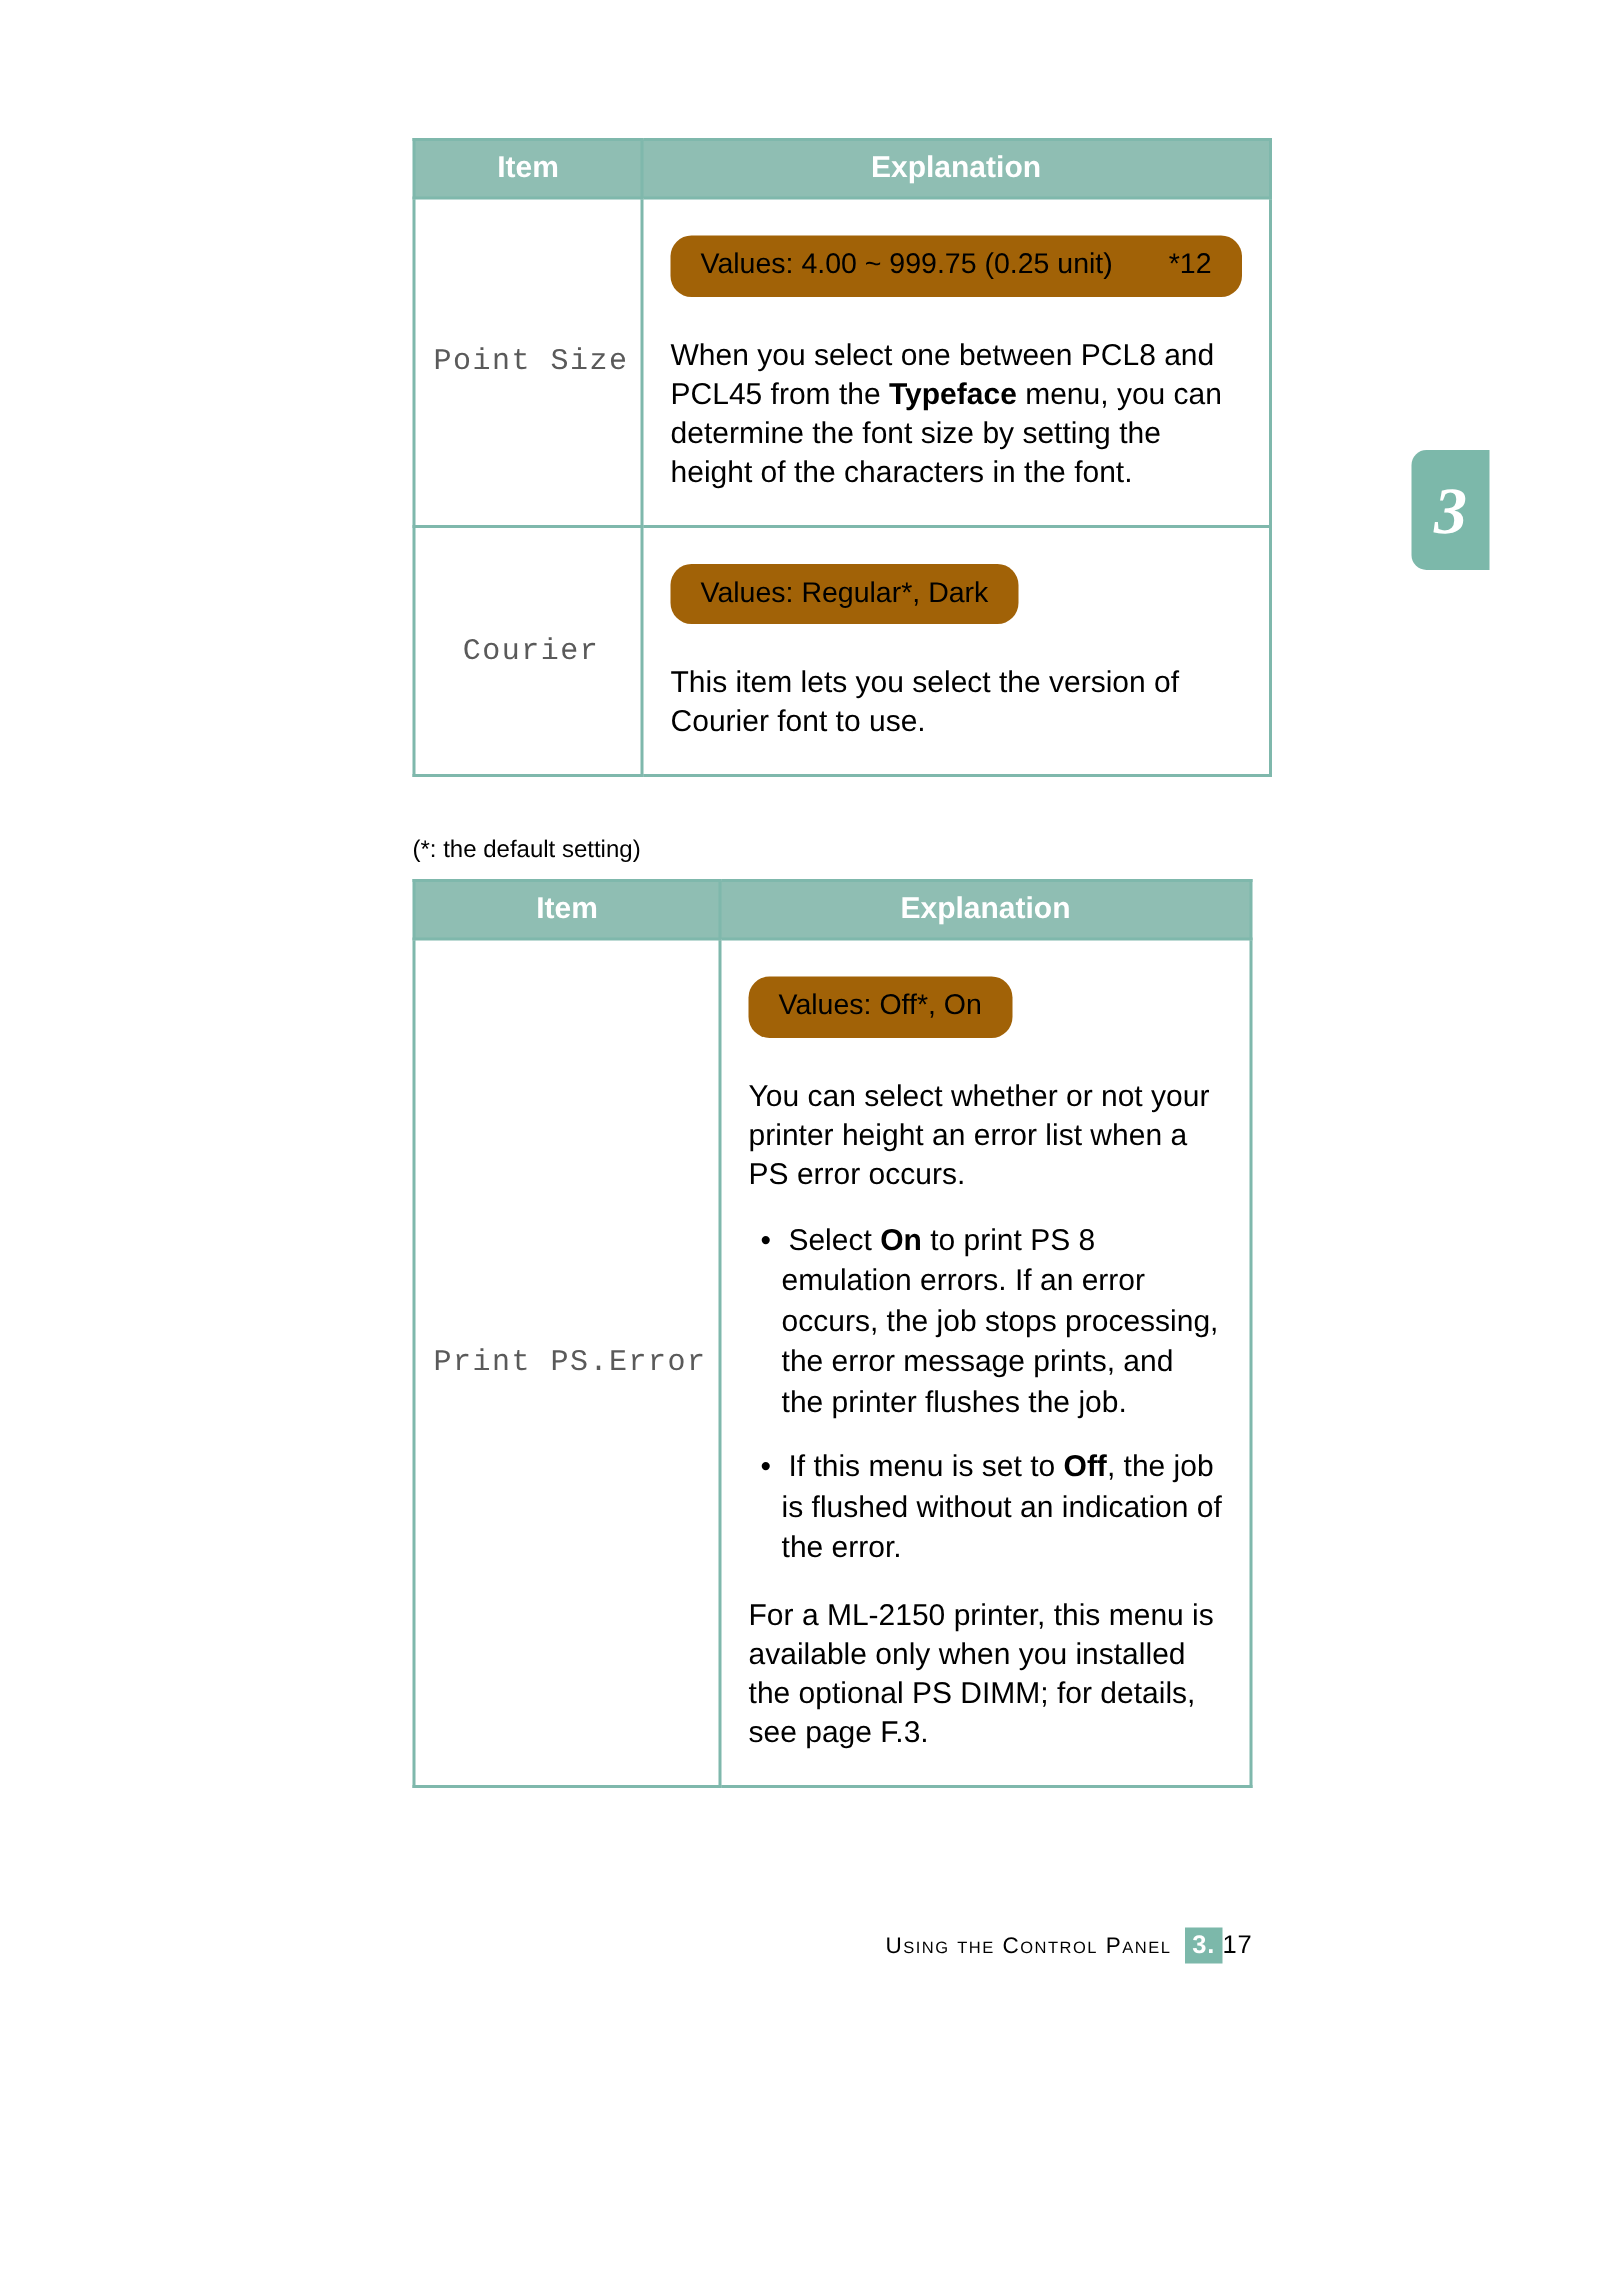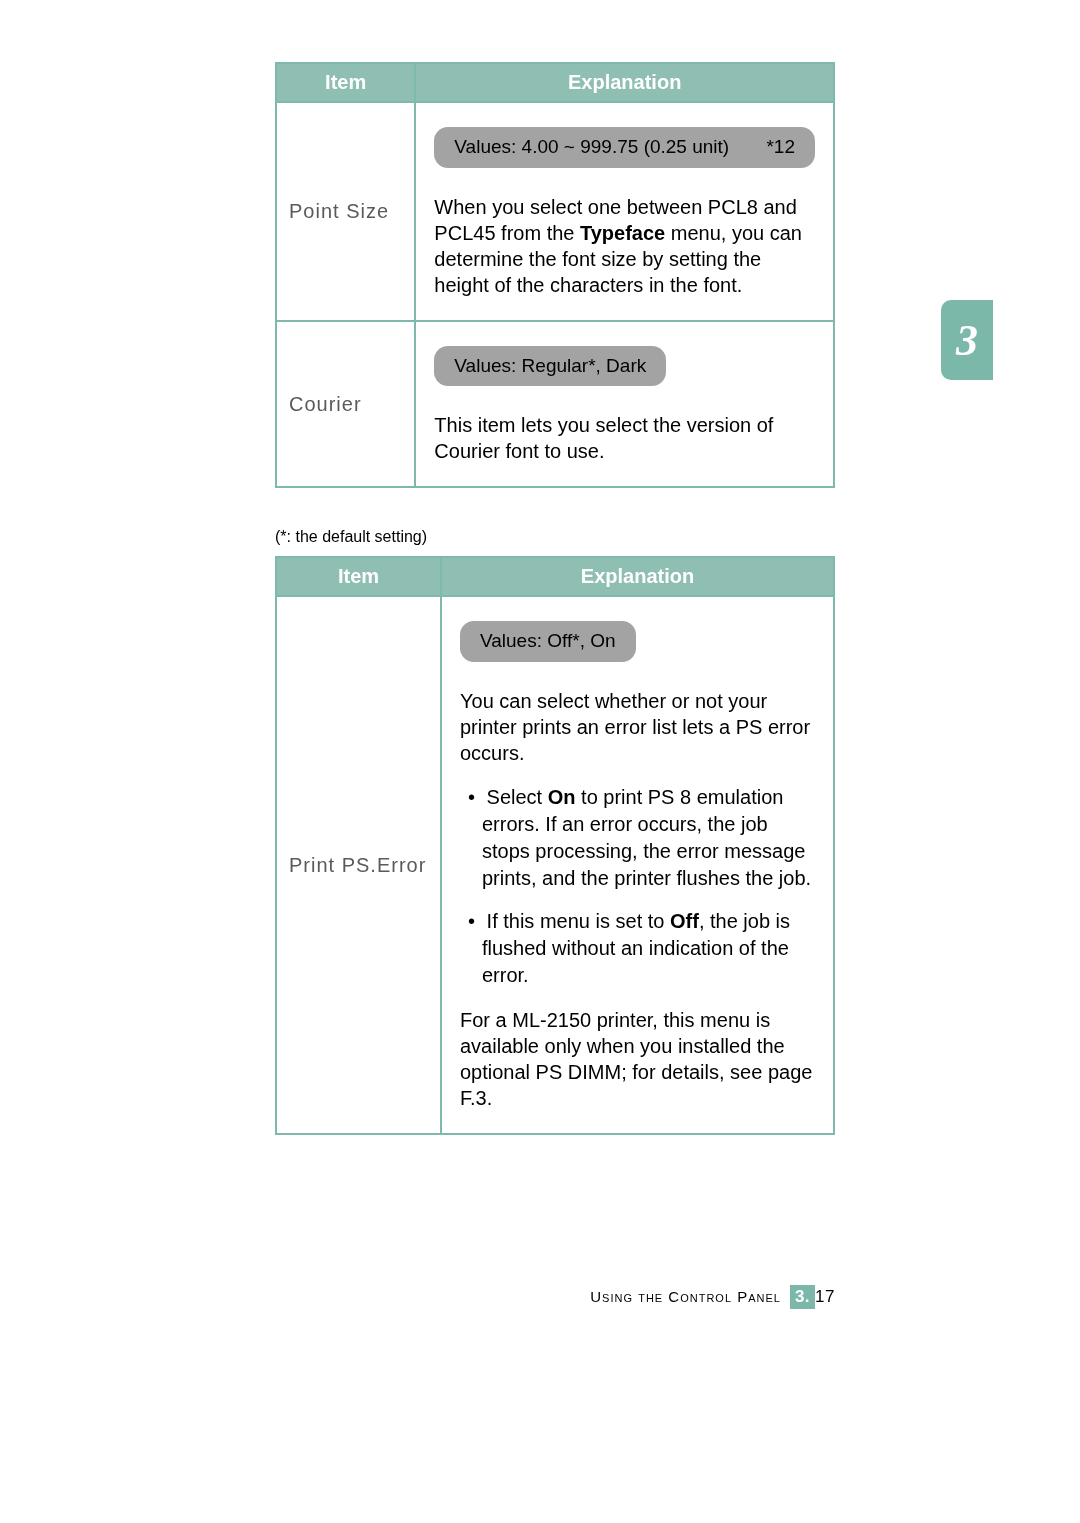--- a/index.html
+++ b/index.html
@@ -7,21 +7,21 @@
     width: 1080px;
     height: 1523px;
     background: #ffffff;
     font-family: Verdana, Geneva, sans-serif;
     position: relative;
     color: #000;
   }
   .content {
     position: absolute;
     left: 275px;
-    top: 62px;
+    top: 92px;
     width: 560px;
   }
   table.menu {
     border-collapse: collapse;
     width: 100%;
     margin-bottom: 40px;
   }
   table.menu th, table.menu td {
     border: 2px solid #7fb8ac;
     vertical-align: middle;
@@ -29,38 +29,38 @@
   table.menu th {
     background: #8fbeb3;
     color: #ffffff;
     font-weight: bold;
     font-size: 20px;
     padding: 7px 8px;
     text-align: center;
   }
   table.menu th.col-item { width: 165px; }
   table.menu td.item-cell {
-    font-family: Liberation Sans, sans-serif;
+    font-family: Liberation Mono, monospace;
     font-size: 20px;
     color: #5a5a5a;
-    text-align: left;
+    text-align: center;
     padding: 10px 8px 10px 12px;
     letter-spacing: 1px;
     white-space: nowrap;
   }
   table.menu td.exp-cell {
     padding: 24px 18px 22px 18px;
     font-size: 20px;
     line-height: 1.3;
     color: #000;
     vertical-align: top;
   }
   .values-pill {
     display: inline-block;
-    background: #a3a3a3;
+    background: #a16207;
     border-radius: 14px;
     padding: 8px 20px;
     font-size: 19px;
     color: #000;
     margin-bottom: 22px;
     white-space: nowrap;
   }
   .values-pill .default {
     display: inline-block;
     margin-left: 32px;
@@ -192,21 +192,21 @@
         <tr>
       <th class="col-item">Item</th>
       <th>Explanation</th>
     </tr>
     <tr>
       <td class="item-cell">Print PS.Error</td>
       <td class="exp-cell">
         <span class="values-pill">
           <span>Values: Off*, On</span>
         </span>
-        <div class="exp-text exp-block">You can select whether or not your printer prints an error list lets a PS error occurs.</div>
+        <div class="exp-text exp-block">You can select whether or not your printer height an error list when a PS error occurs.</div>
         <ul class="bullets">
           <li>
             <span>Select </span><span class="bold">On</span><span> to print PS 8 emulation errors. If an error occurs, the job stops processing, the error message prints, and the printer flushes the job.</span>
           </li>
           <li>
             <span>If this menu is set to </span><span class="bold">Off</span><span>, the job is flushed without an indication of the error.</span>
           </li>
         </ul>
         <div class="exp-text exp-block">For a ML-2150 printer, this menu is available only when you installed the optional PS DIMM; for details, see page F.3.</div>
       </td>

